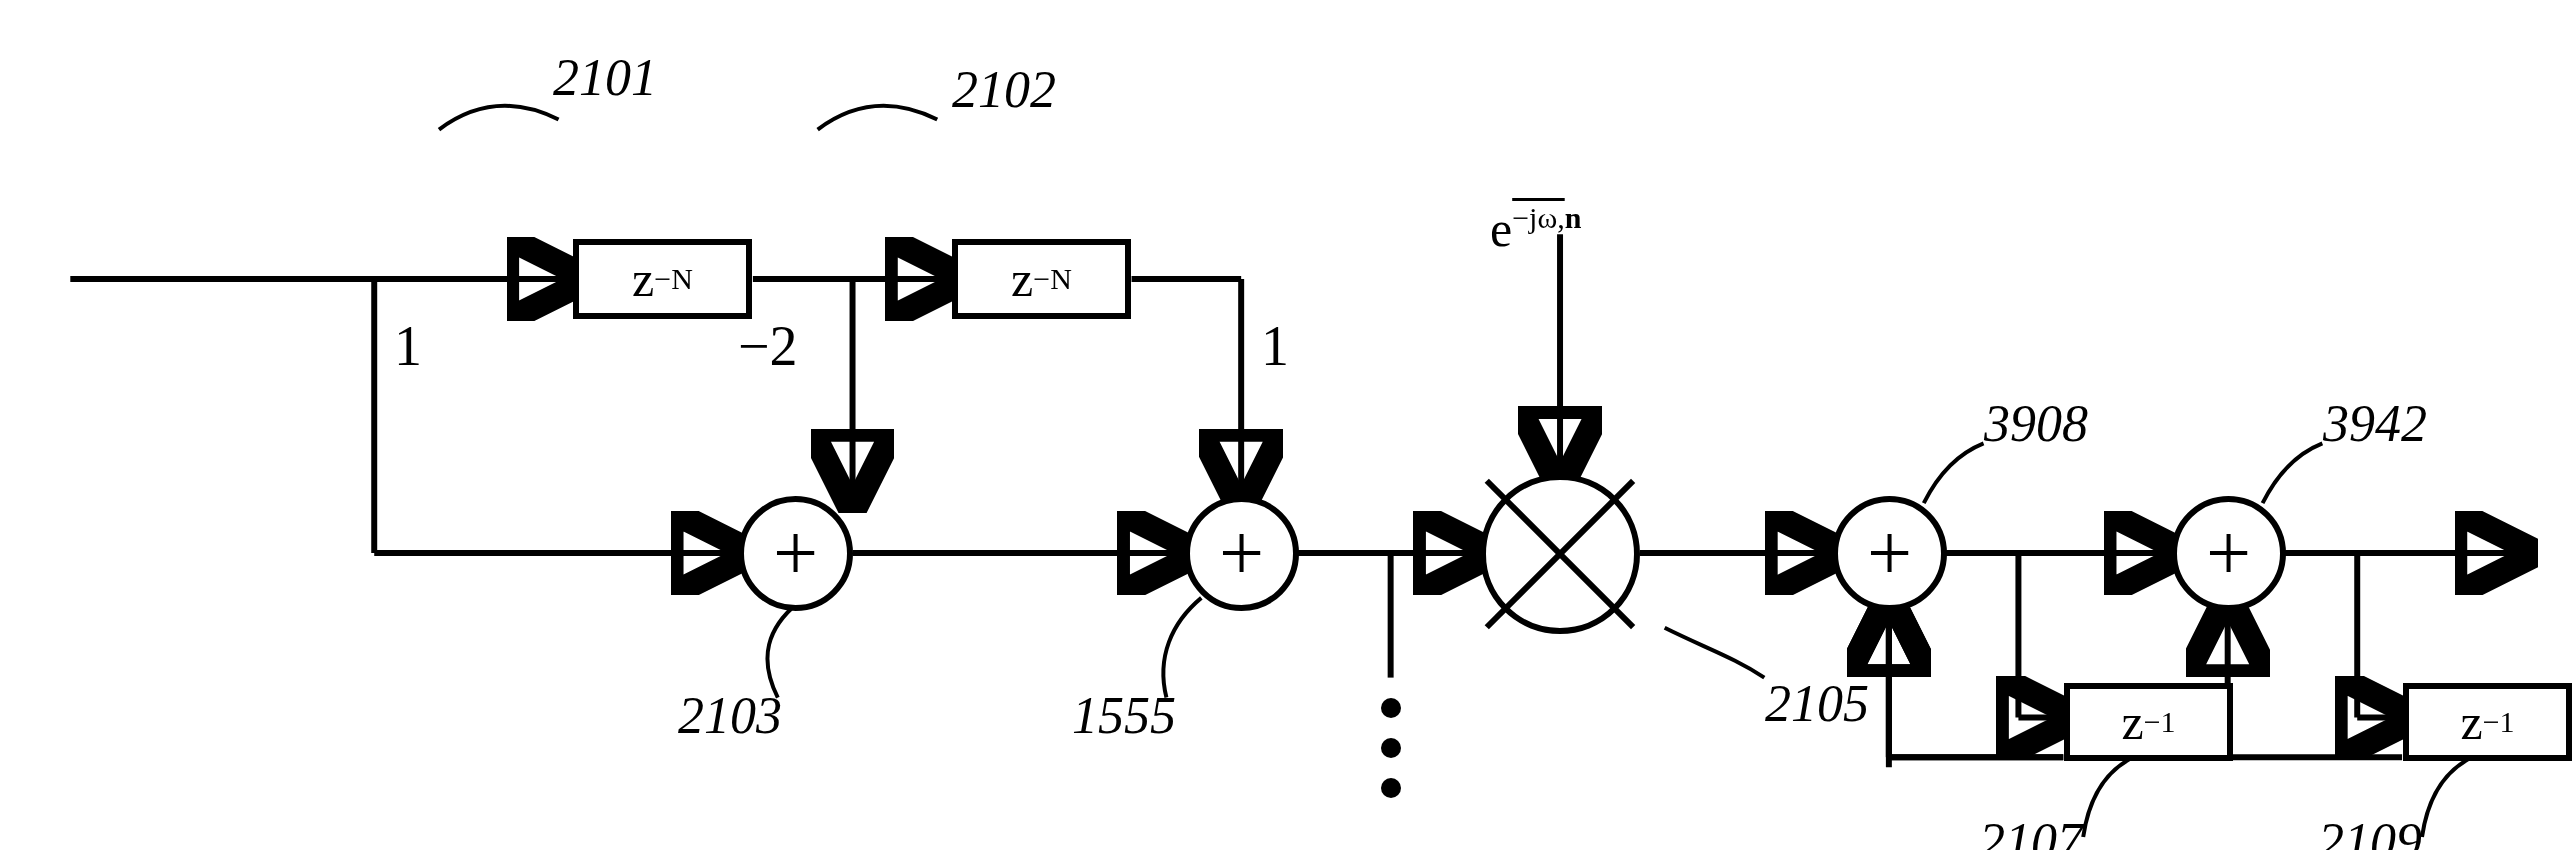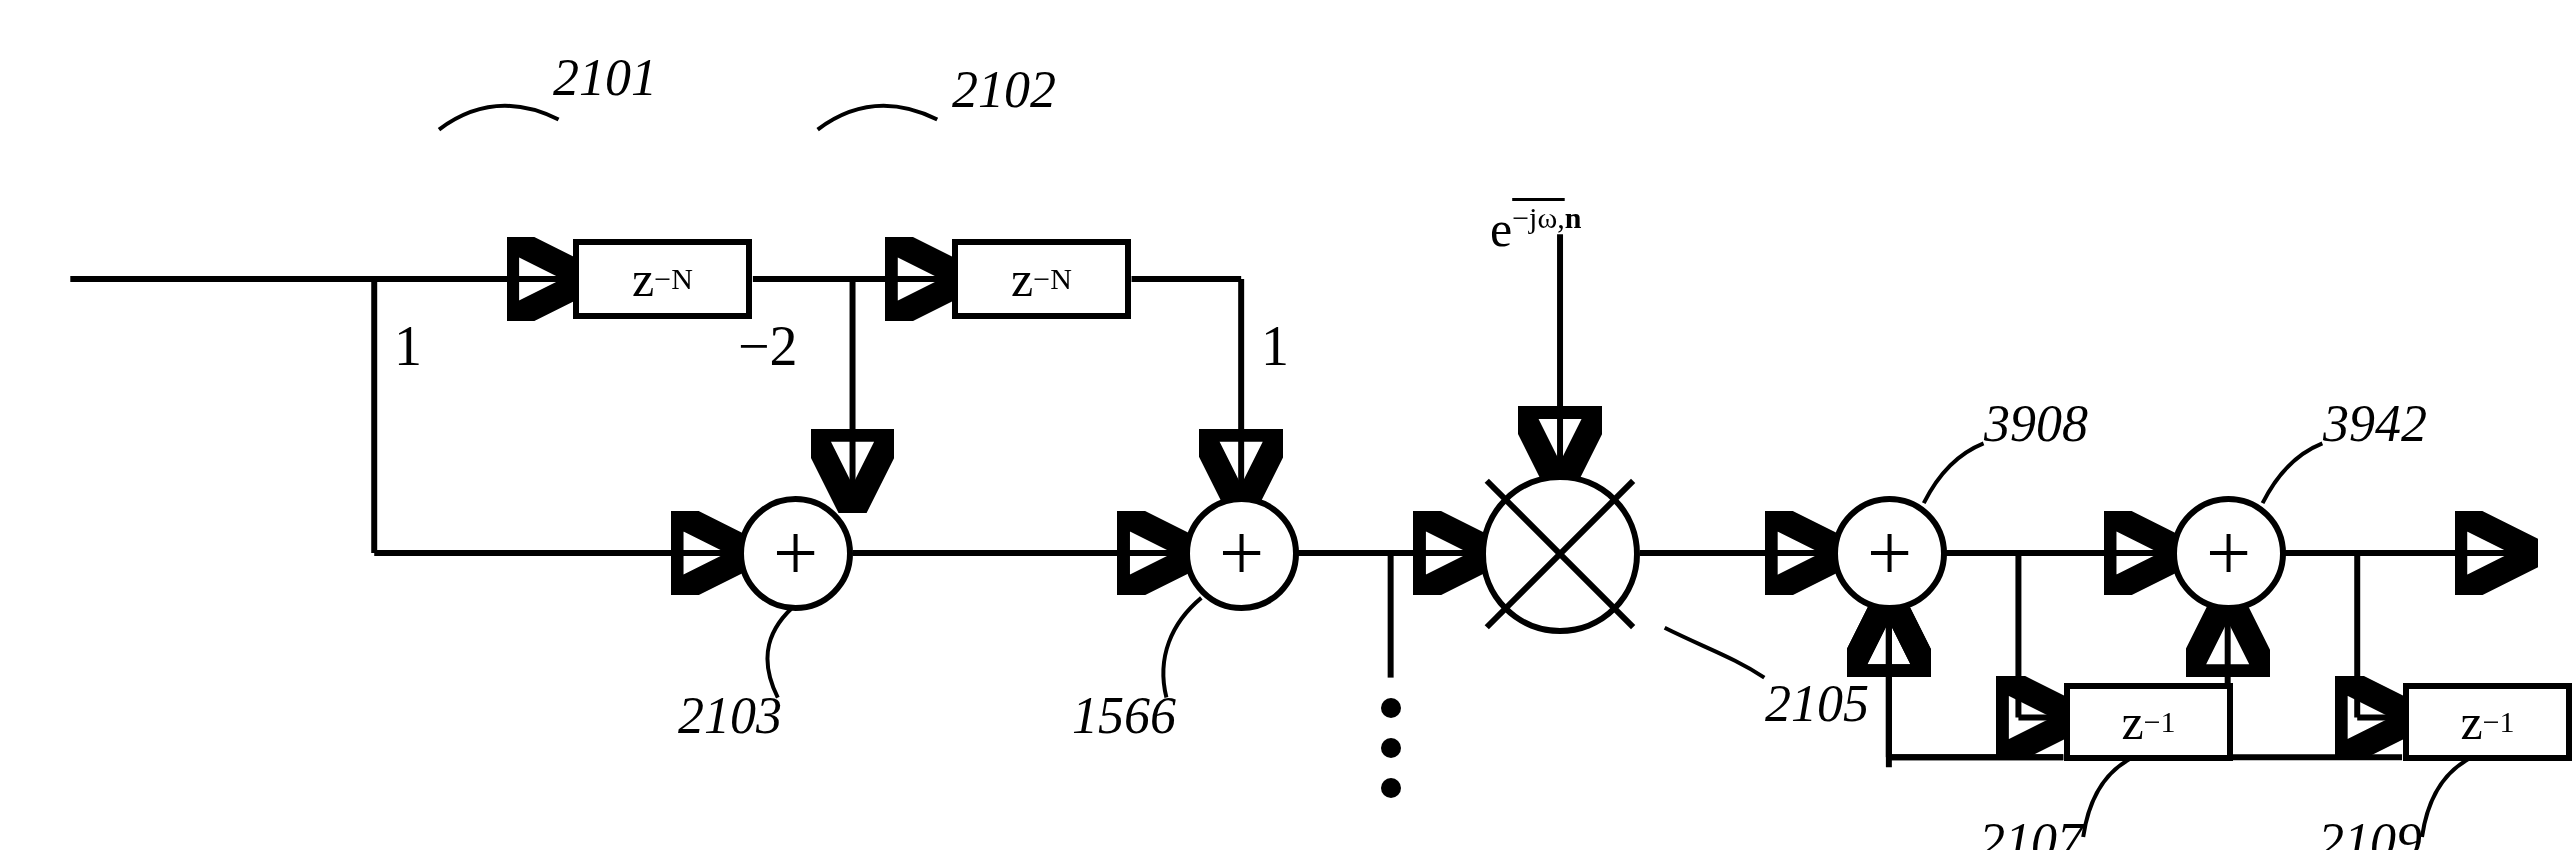--- a/index.html
+++ b/index.html
@@ -211,21 +211,21 @@
       <sup class="sup">−1</sup>
   </div>
   <div class="delay-box" style="left:2403px; top:683px; width:169px; height:78px;">
     <span>z</span>
       <sup class="sup">−1</sup>
   </div>
 
   <div class="label" style="left:553px; top:48px;">2101</div>
   <div class="label" style="left:952px; top:60px;">2102</div>
   <div class="label" style="left:678px; top:686px;font-style:italic;">2103</div>
-  <div class="label" style="left:1072px; top:686px;">1566</div>
+  <div class="label" style="left:1072px; top:686px;">1555</div>
   <div class="label" style="left:1765px; top:658px;margin-top:16px;">2105</div>
   <div class="label" style="left:1984px; top:394px;">3908</div>
   <div class="label" style="left:1979px; top:812px;">2107</div>
   <div class="label" style="left:2323px; top:394px;">3942</div>
   <div class="label" style="left:2318px; top:812px;">2109</div>
 
 </div>
 
 
 </body></html>

